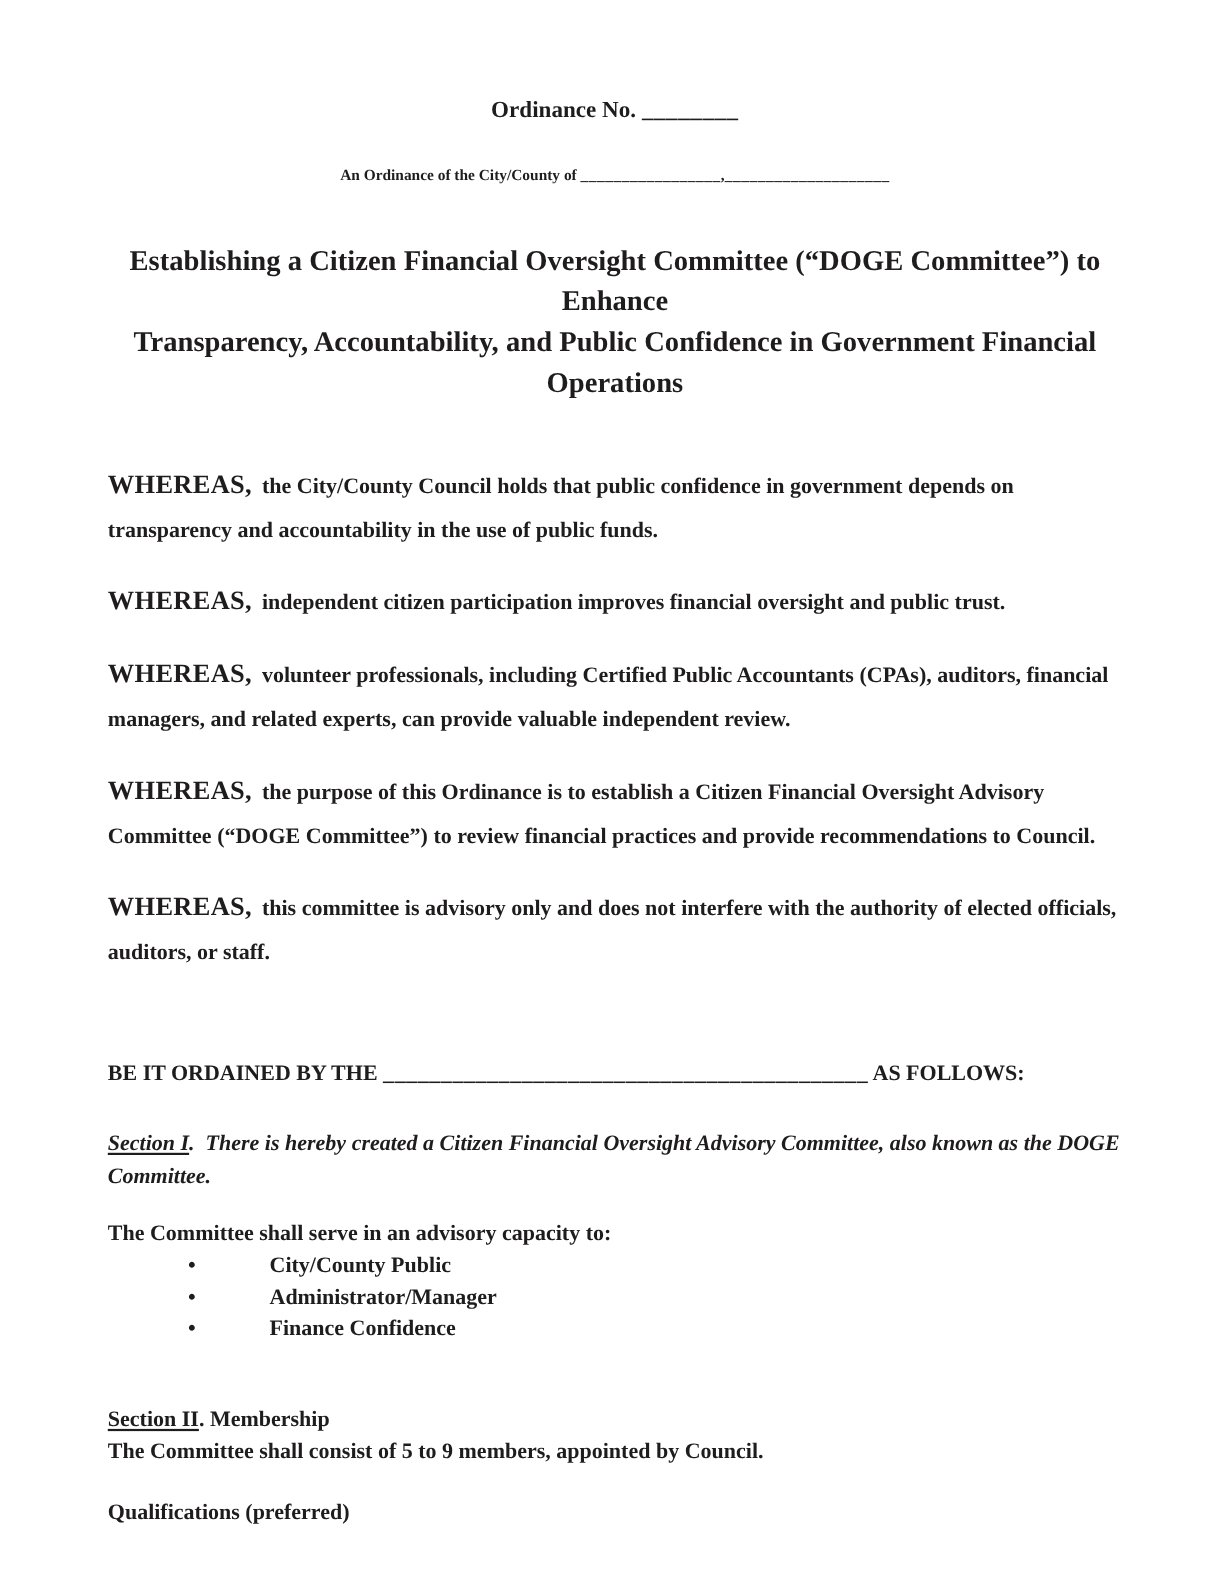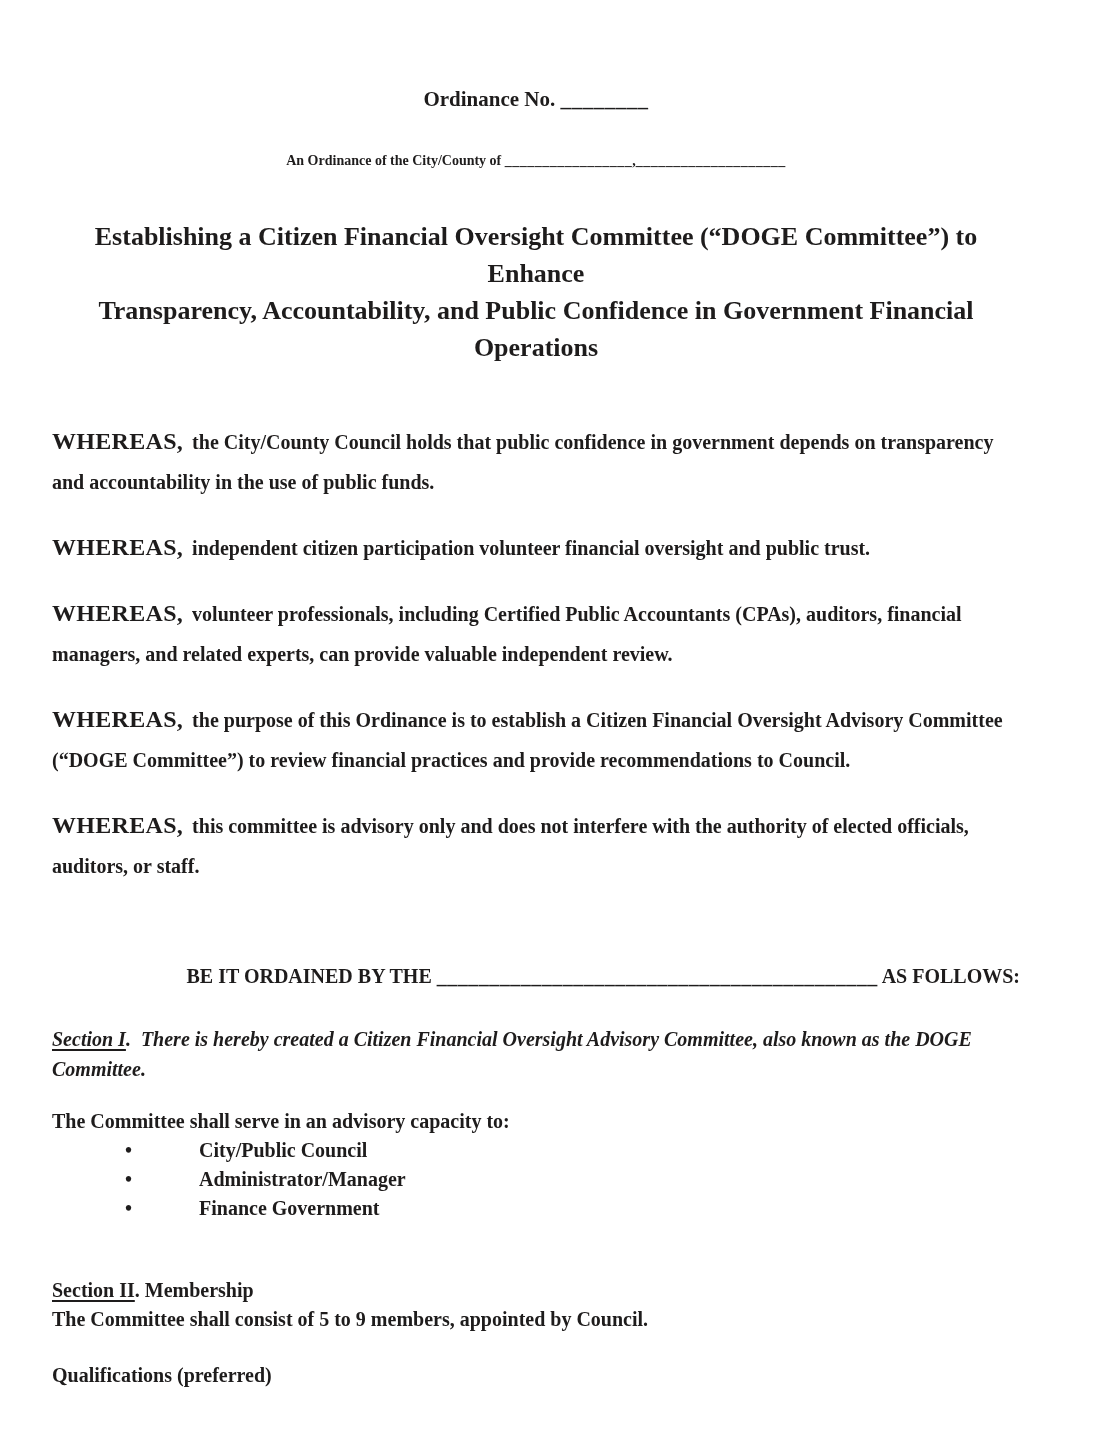--- a/index.html
+++ b/index.html
@@ -7,35 +7,35 @@
     padding: 0;
     background: #ffffff;
   }
   .page {
     position: relative;
     width: 1112px;
     height: 1448px;
     margin: 0 auto;
     background: #ffffff;
     box-sizing: border-box;
-    padding: 86px 92px 0 52px;
+    padding: 86px 92px 0 98px;
     font-family: "Liberation Serif", "DejaVu Serif", serif;
     font-weight: bold;
     color: #1e1c1c;
     font-size: 20px;
     overflow: hidden;
   }
   .center { text-align: center; }
   .ord-no   { font-size: 21px; line-height: 26px; margin: 0 0 36px 0; }
   .an-ord   { font-size: 14px; line-height: 26px; margin: 0 0 44px 0; }
   .doc-title{ font-size: 26px; line-height: 37px; margin: 0 0 55px 0; }
   .whereas  { line-height: 40px; margin: 0 0 25px 0; }
   .whereas.last { margin-bottom: 75px; }
   .whereas-label { font-size: 24px; margin-right: 9px; letter-spacing: 0.3px; text-align: center; }
-  .ordained { line-height: 30px; margin: 0 0 33px 0; text-align: right; }
+  .ordained { line-height: 30px; margin: 0 0 33px 0; }
   .section-para { line-height: 30px; margin: 0 0 22px 0; font-style: italic; }
   .underlined { text-decoration: underline; text-decoration-thickness: 2px; text-underline-offset: 3px; }
   .advisory-intro { line-height: 30px; margin: 0; }
   .bullet-list { margin: 0 0 53px 0; padding: 0; list-style: none; }
   .bullet-row { line-height: 29px; padding-left: 73px; }
   .bullet-dot { display: inline-block; width: 74px; }
   .section2-block { line-height: 29px; margin: 0 0 27px 0; }
   .qualifications { line-height: 29px; margin: 0; }
   .blank { letter-spacing: 0.5px; }
 </style>
@@ -57,21 +57,21 @@
   <div class="doc-title center">
     <div>Establishing a Citizen Financial Oversight Committee (“DOGE Committee”) to Enhance</div>
     <div>Transparency, Accountability, and Public Confidence in Government Financial Operations</div>
   </div>
 
   <p class="whereas">
     <span class="whereas-label">WHEREAS,</span><span>the City/County Council holds that public confidence in government depends on transparency and accountability in the use of public funds.</span>
   </p>
 
   <p class="whereas">
-    <span class="whereas-label">WHEREAS,</span><span>independent citizen participation volunteer financial oversight and public trust.</span>
+    <span class="whereas-label">WHEREAS,</span><span>independent citizen participation improves financial oversight and public trust.</span>
   </p>
 
   <p class="whereas">
     <span class="whereas-label">WHEREAS,</span><span>volunteer professionals, including Certified Public Accountants (CPAs), auditors, financial managers, and related experts, can provide valuable independent review.</span>
   </p>
 
   <p class="whereas">
     <span class="whereas-label">WHEREAS,</span><span>the purpose of this Ordinance is to establish a Citizen Financial Oversight Advisory Committee (“DOGE Committee”) to review financial practices and provide recommendations to Council.</span>
   </p>
 
@@ -88,27 +88,27 @@
   <p class="section-para">
     <span class="underlined">Section I</span><span>.&nbsp; There is hereby created a Citizen Financial Oversight Advisory Committee, also known as the DOGE Committee.</span>
   </p>
 
   <p class="advisory-intro">
     <span>The Committee shall serve in an advisory capacity to:</span>
   </p>
 
   <ul class="bullet-list">
     <li class="bullet-row">
-      <span class="bullet-dot">•</span><span>City/Public Council</span>
+      <span class="bullet-dot">•</span><span>City/County Public</span>
     </li>
     <li class="bullet-row">
       <span class="bullet-dot">•</span><span>Administrator/Manager</span>
     </li>
     <li class="bullet-row">
-      <span class="bullet-dot">•</span><span>Finance Government</span>
+      <span class="bullet-dot">•</span><span>Finance Confidence</span>
     </li>
   </ul>
 
   <div class="section2-block">
     <div>
       <span class="underlined">Section II</span><span>. Membership</span>
     </div>
     <div>The Committee shall consist of 5 to 9 members, appointed by Council.</div>
   </div>
 

